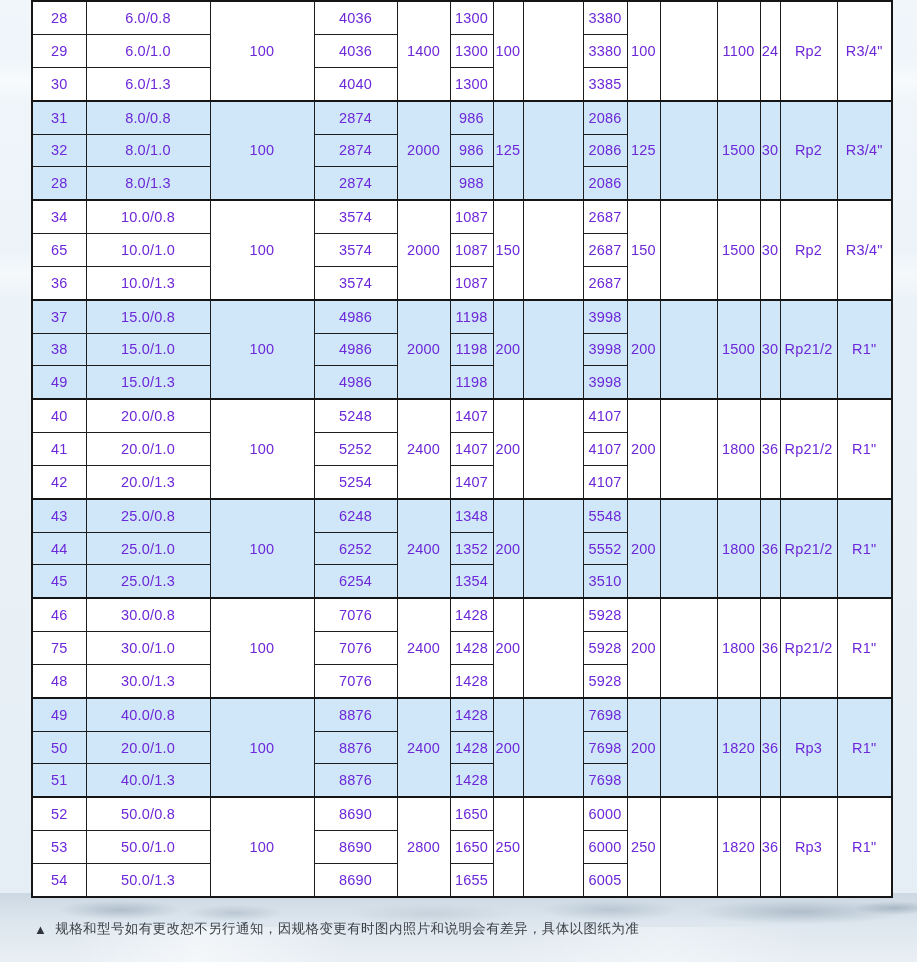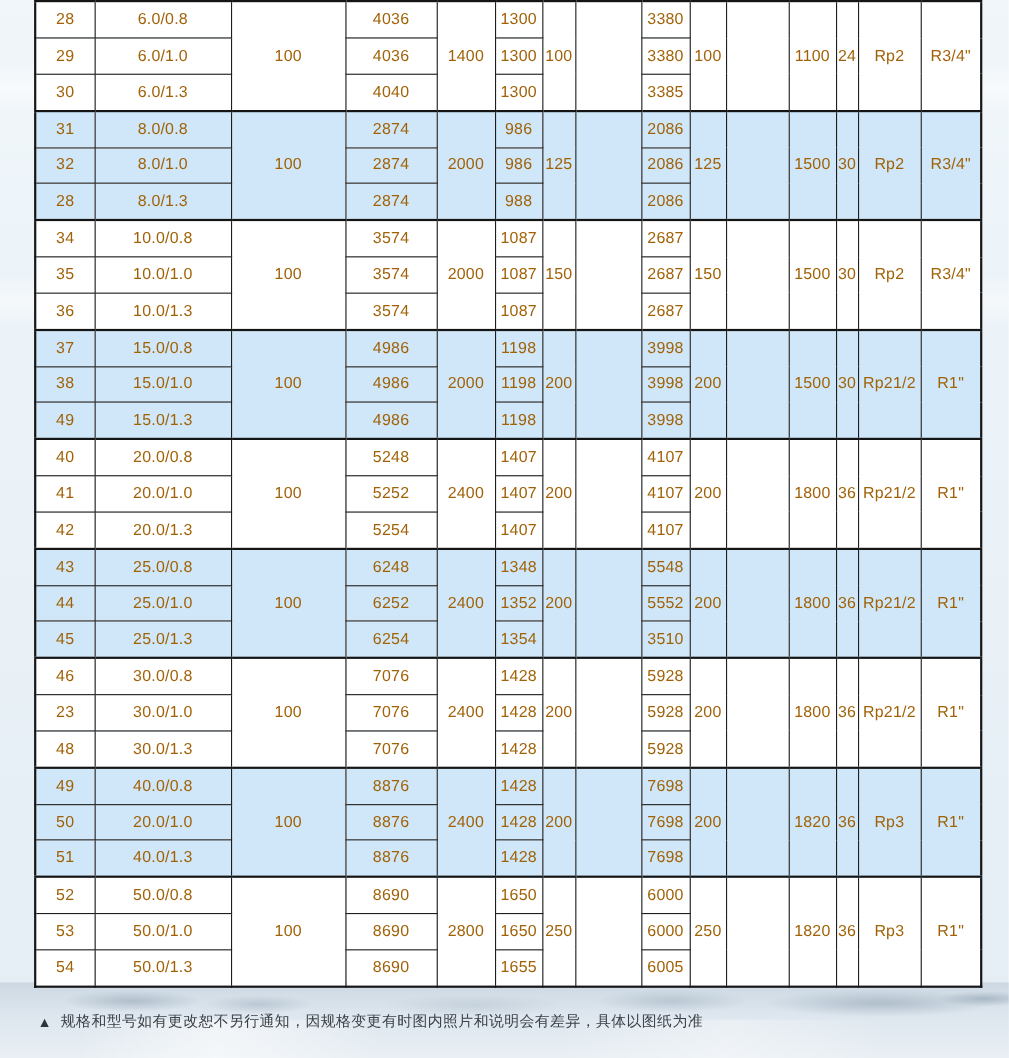--- a/index.html
+++ b/index.html
@@ -24,21 +24,21 @@
   }
   .photo-band::after {
     content:""; position:absolute; left:0; top:34px; width:917px; height:35px;
     background:linear-gradient(100deg, rgba(255,255,255,0) 8%, rgba(255,255,255,.55) 22%, rgba(255,255,255,0) 38%, rgba(255,255,255,0) 55%, rgba(255,255,255,.35) 72%, rgba(255,255,255,0) 88%);
   }
   table.spec-table {
     position:absolute; left:31px; top:0px; z-index:1;
     width:860px; height:898px;
     border-collapse:collapse; table-layout:fixed;
     border:2.6px solid #161616;
-    font-size:14.5px; color:#a16207; letter-spacing:.2px;padding-left:12px;
+    font-size:14.5px; color:#6d28d9; letter-spacing:.2px;padding-left:12px;
   }
   .spec-table td {
     border:1.5px solid #1d1d1d;
     text-align:center; vertical-align:middle;
     padding:0; background:#ffffff; overflow:hidden; white-space:nowrap;
   }
   .spec-table tr.alt td { background:#cfe7f8; }
   .spec-table tr.group-start td { border-top:2.8px solid #151515; }
   .footnote {
     position:absolute; left:34px; top:920px; z-index:2;
@@ -148,21 +148,21 @@
     <td rowspan="3"></td>
     <td>2687</td>
     <td rowspan="3">150</td>
     <td rowspan="3"></td>
     <td rowspan="3">1500</td>
     <td rowspan="3">30</td>
     <td rowspan="3">Rp2</td>
     <td rowspan="3">R3/4"</td>
   </tr>
   <tr>
-    <td>35</td>
+    <td>65</td>
     <td>10.0/1.0</td>
     <td>3574</td>
     <td>1087</td>
     <td>2687</td>
   </tr>
   <tr>
     <td>36</td>
     <td>10.0/1.3</td>
     <td>3574</td>
     <td>1087</td>
@@ -276,21 +276,21 @@
     <td rowspan="3"></td>
     <td>5928</td>
     <td rowspan="3">200</td>
     <td rowspan="3"></td>
     <td rowspan="3">1800</td>
     <td rowspan="3">36</td>
     <td rowspan="3">Rp21/2</td>
     <td rowspan="3">R1"</td>
   </tr>
   <tr>
-    <td>23</td>
+    <td>75</td>
     <td>30.0/1.0</td>
     <td>7076</td>
     <td>1428</td>
     <td>5928</td>
   </tr>
   <tr>
     <td>48</td>
     <td>30.0/1.3</td>
     <td>7076</td>
     <td>1428</td>

